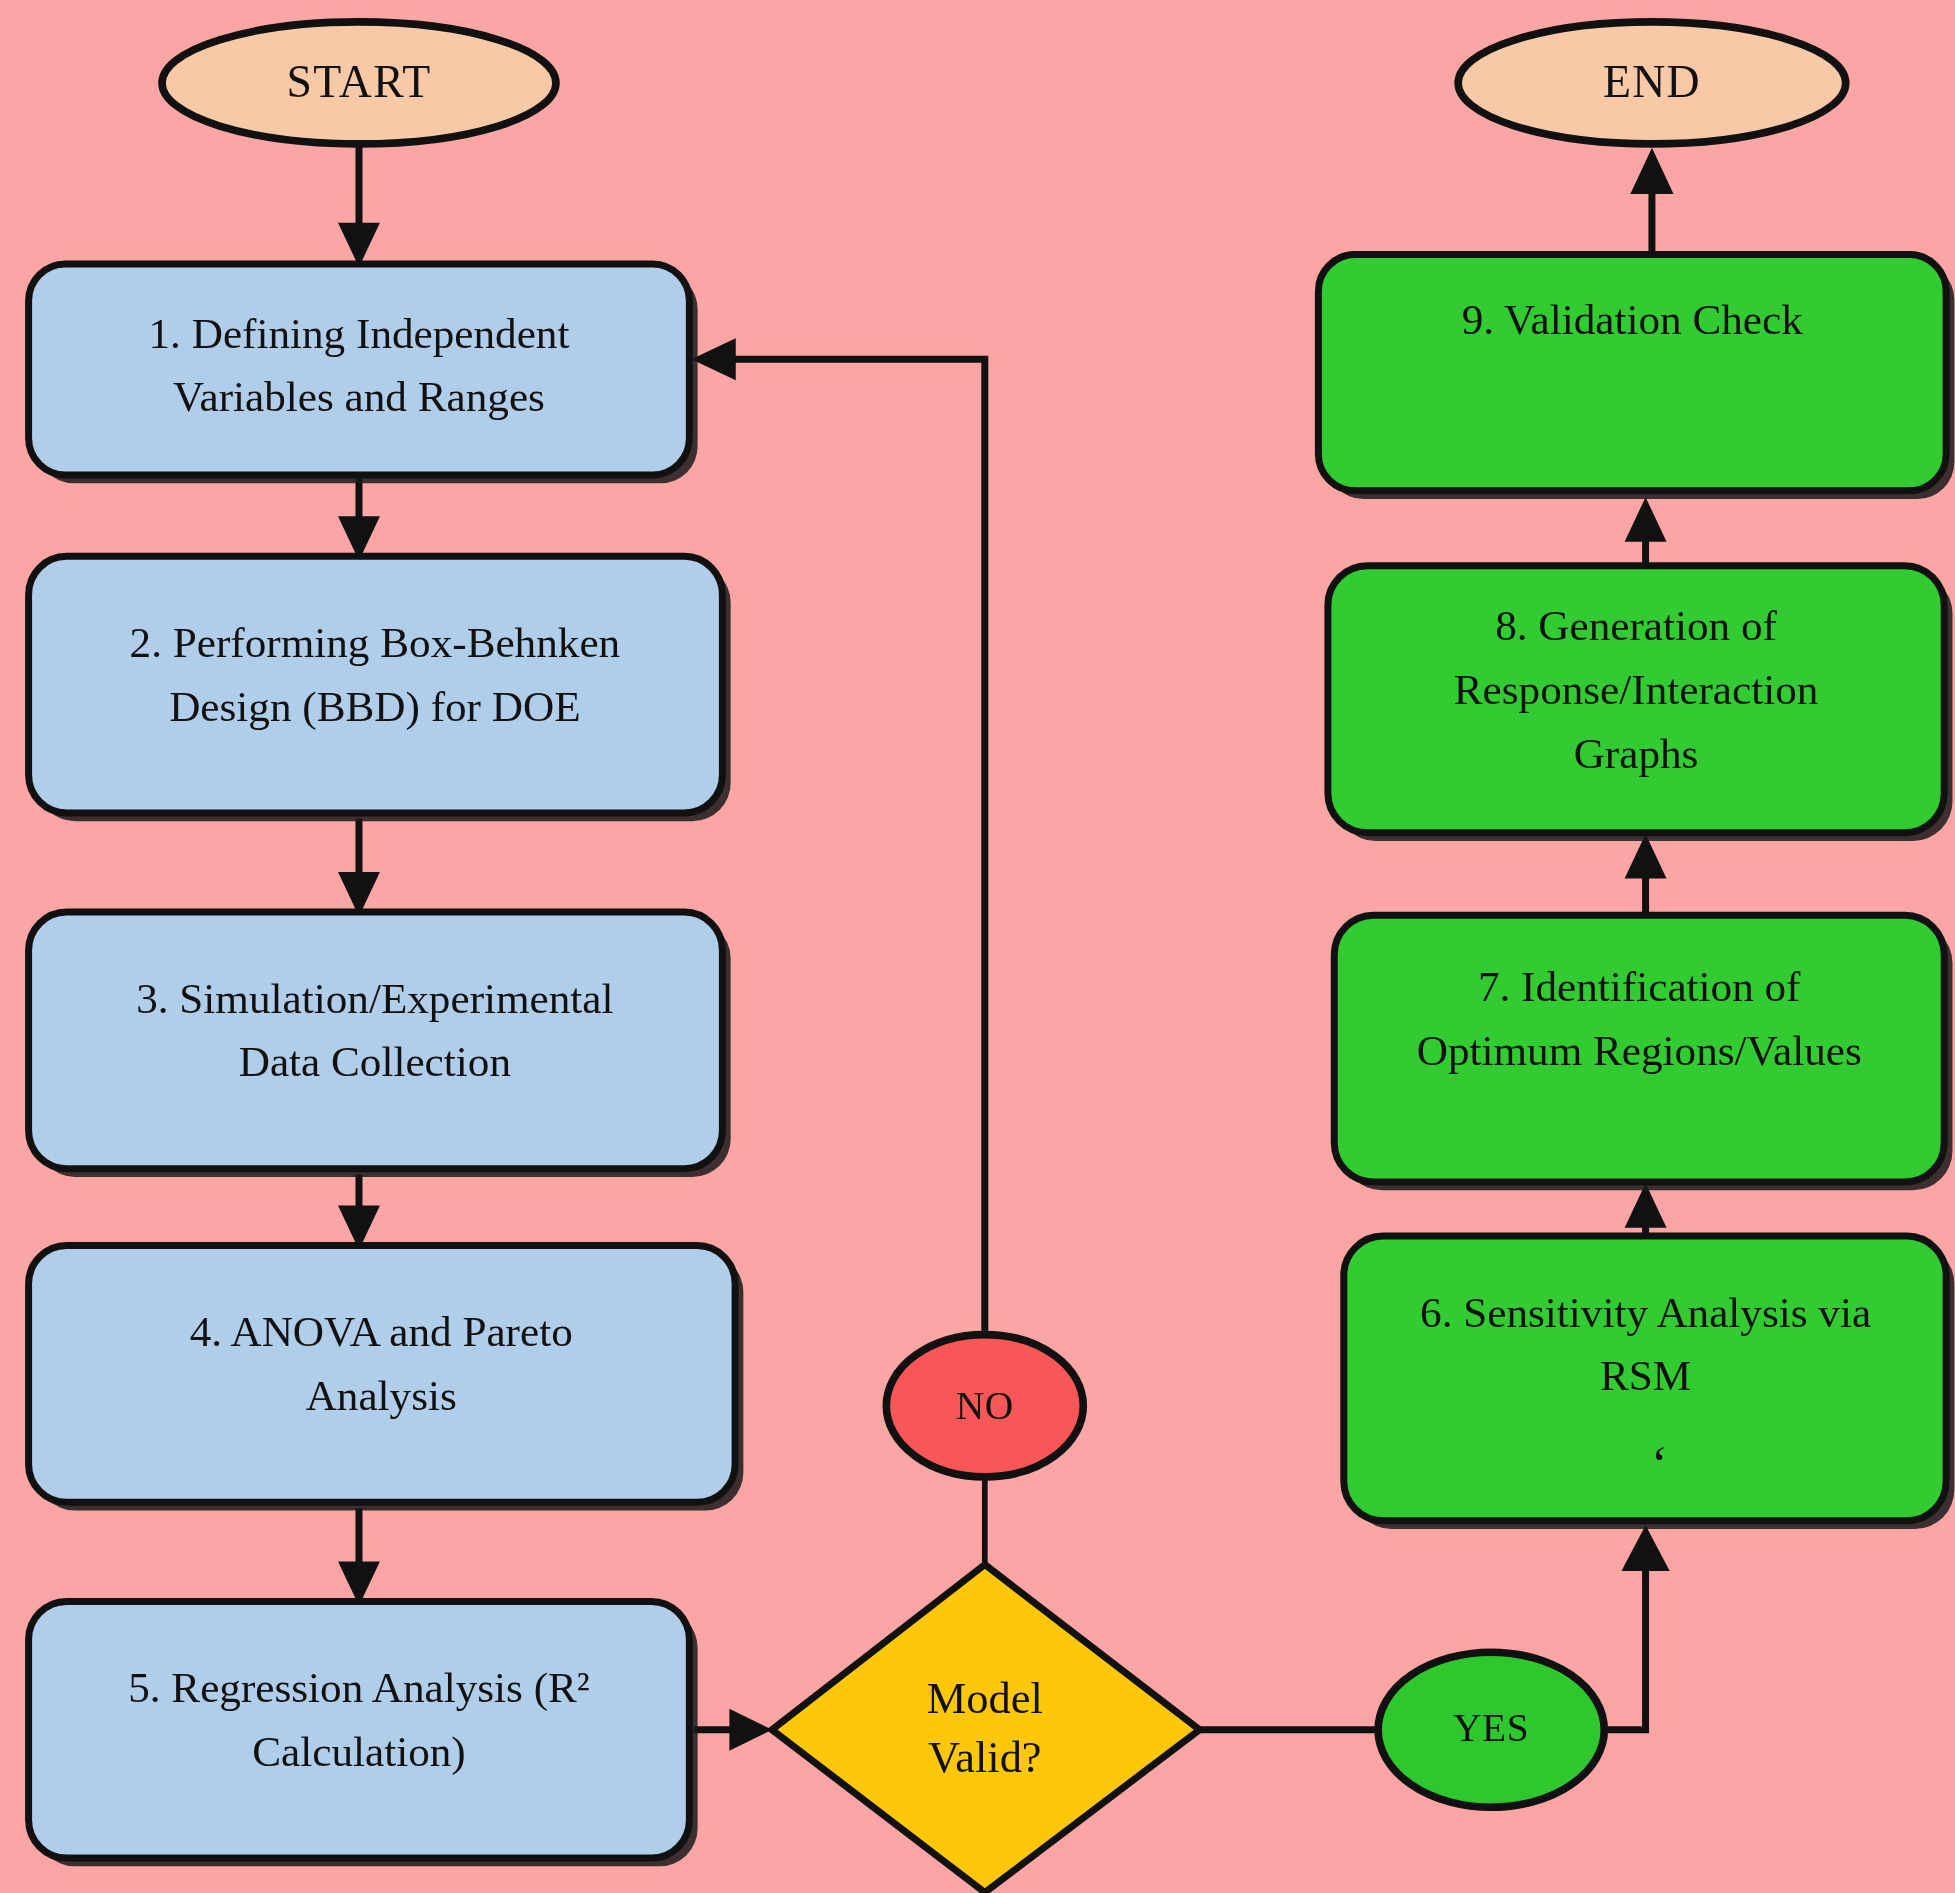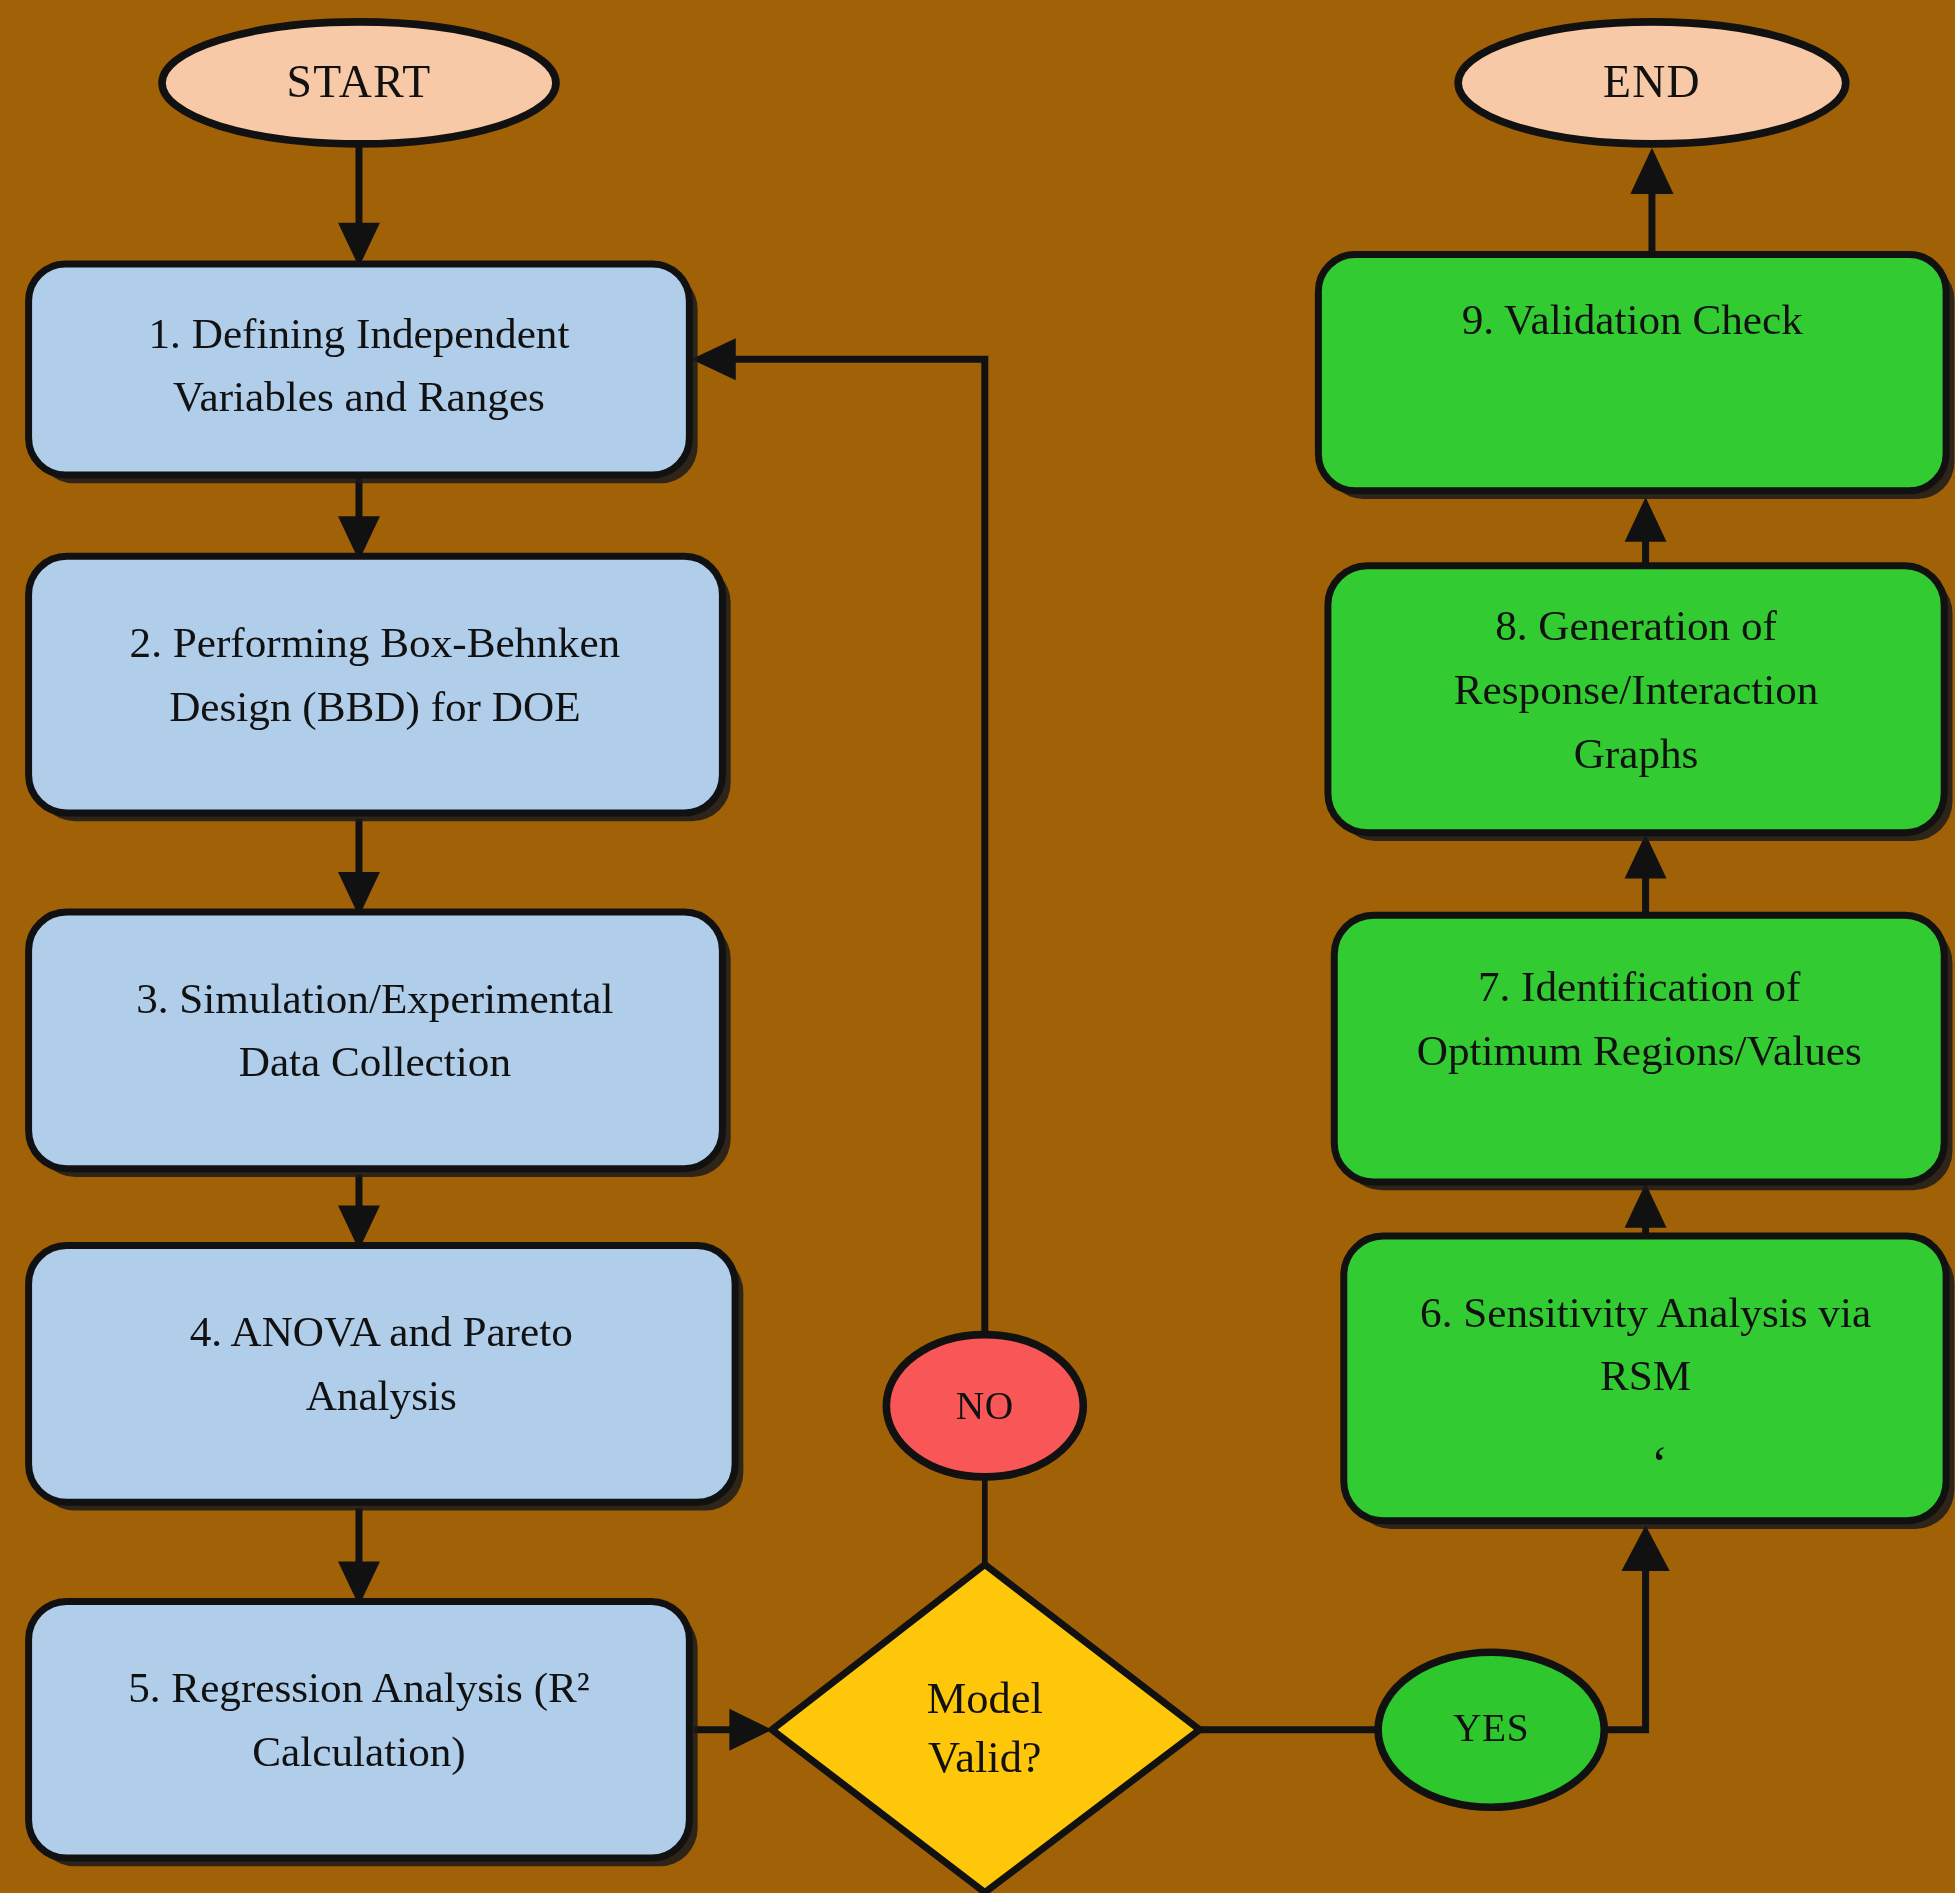--- a/index.html
+++ b/index.html
@@ -4,21 +4,21 @@
 <style>
   html, body {
     margin: 0;
     padding: 0;
     background: #ffffff;
   }
   #canvas {
     position: relative;
     width: 1955px;
     height: 1894px;
-    background: #a16207;
+    background: #fca5a5;
     overflow: hidden;
   }
   svg#flow {
     position: absolute;
     left: 0;
     top: 0;
     width: 1955px;
     height: 1894px;
   }
   .node-shape {

